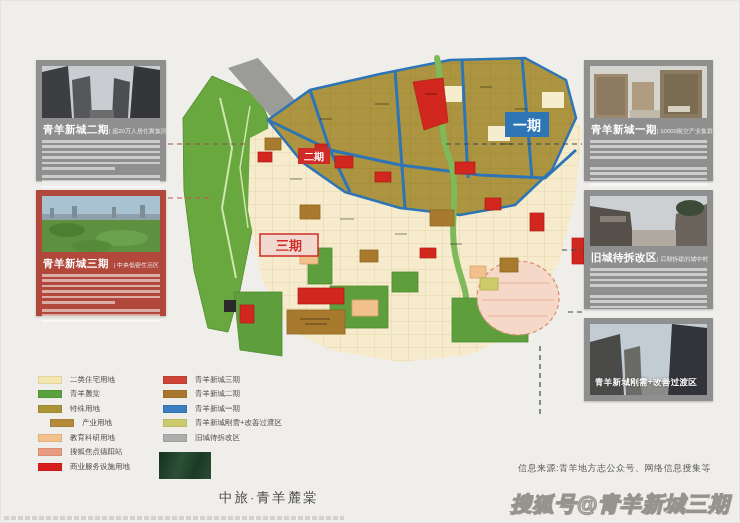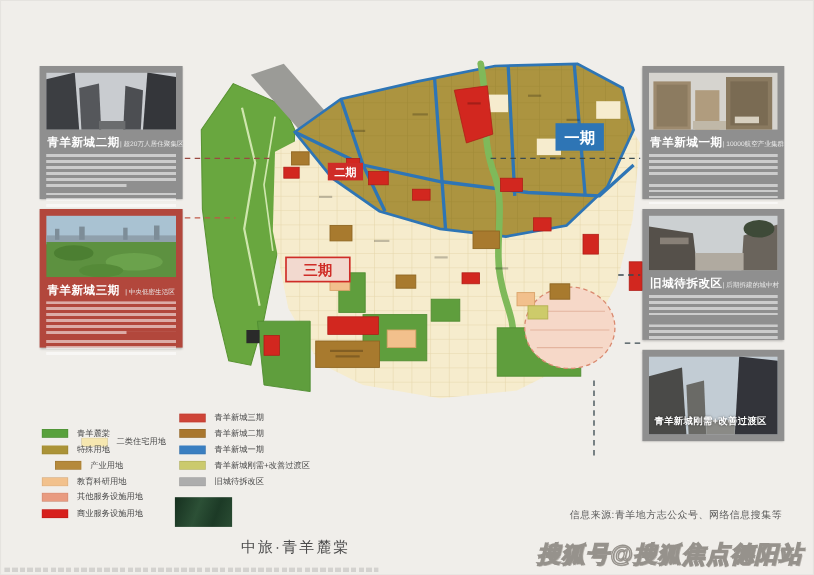--- a/index.html
+++ b/index.html
@@ -239,21 +239,21 @@
       <polygon points="0,18 30,10 34,71 0,71" fill="#4a4a48"></polygon>
       <polygon points="34,26 50,22 52,71 36,71" fill="#6a6a66"></polygon>
       <polygon points="117,4 82,0 78,71 117,71" fill="#33343a"></polygon>
       <rect x="52" y="58" width="26" height="13" fill="#8a8a86"></rect>
     </svg>
     <span class="caption-overlay">青羊新城刚需+改善过渡区</span>
   </div>
 
   <div>
 
-    <div class="lrow" style="left:38px;top:397px;margin-left:36px;">
+    <div class="lrow" style="left:38px;top:375px;">
       <span class="sw" style="background: rgb(246, 231, 176);"></span>
       <span class="ll">二类住宅用地</span>
       </div>
     <div class="lrow" style="left:38px;top:389px;">
       <span class="sw" style="background: rgb(88, 161, 60);"></span>
       <span class="ll">青羊麓棠</span>
       </div>
     <div class="lrow" style="left:38px;top:404px;">
       <span class="sw" style="background: rgb(171, 147, 55);"></span>
       <span class="ll">特殊用地</span>
@@ -261,21 +261,21 @@
     <div class="lrow" style="left:50px;top:418px;">
       <span class="sw" style="background: rgb(181, 137, 59);"></span>
       <span class="ll">产业用地</span>
       </div>
     <div class="lrow" style="left:38px;top:433px;text-align:right;">
       <span class="sw" style="background: rgb(242, 193, 140);"></span>
       <span class="ll">教育科研用地</span>
       </div>
     <div class="lrow" style="left:38px;top:447px;">
       <span class="sw" style="background: rgb(233, 155, 128);"></span>
-      <span class="ll">其他服务设施用地</span>
+      <span class="ll">搜狐焦点德阳站</span>
       </div>
     <div class="lrow" style="left:38px;top:462px;">
       <span class="sw" style="background: rgb(215, 32, 29);"></span>
       <span class="ll">商业服务设施用地</span>
       </div>
 
     <div class="lrow" style="left:163px;top:375px;">
       <span class="sw" style="background: rgb(207, 68, 55);"></span>
       <span class="ll">青羊新城三期</span>
       </div>
@@ -293,15 +293,15 @@
       </div>
     <div class="lrow" style="left:163px;top:433px;">
       <span class="sw" style="background: rgb(173, 173, 173);"></span>
       <span class="ll">旧城待拆改区</span>
       </div>
   </div>
 
   <div class="logoimg"></div>
   <div class="logotext">中旅·青羊麓棠</div>
   <div class="source">信息来源:青羊地方志公众号、网络信息搜集等</div>
-  <div class="watermark">搜狐号@搜狐焦点德阳站</div>
+  <div class="watermark">搜狐号@青羊新城三期</div>
   <div class="fineprint"></div>
 </div>
 
 </body></html>

